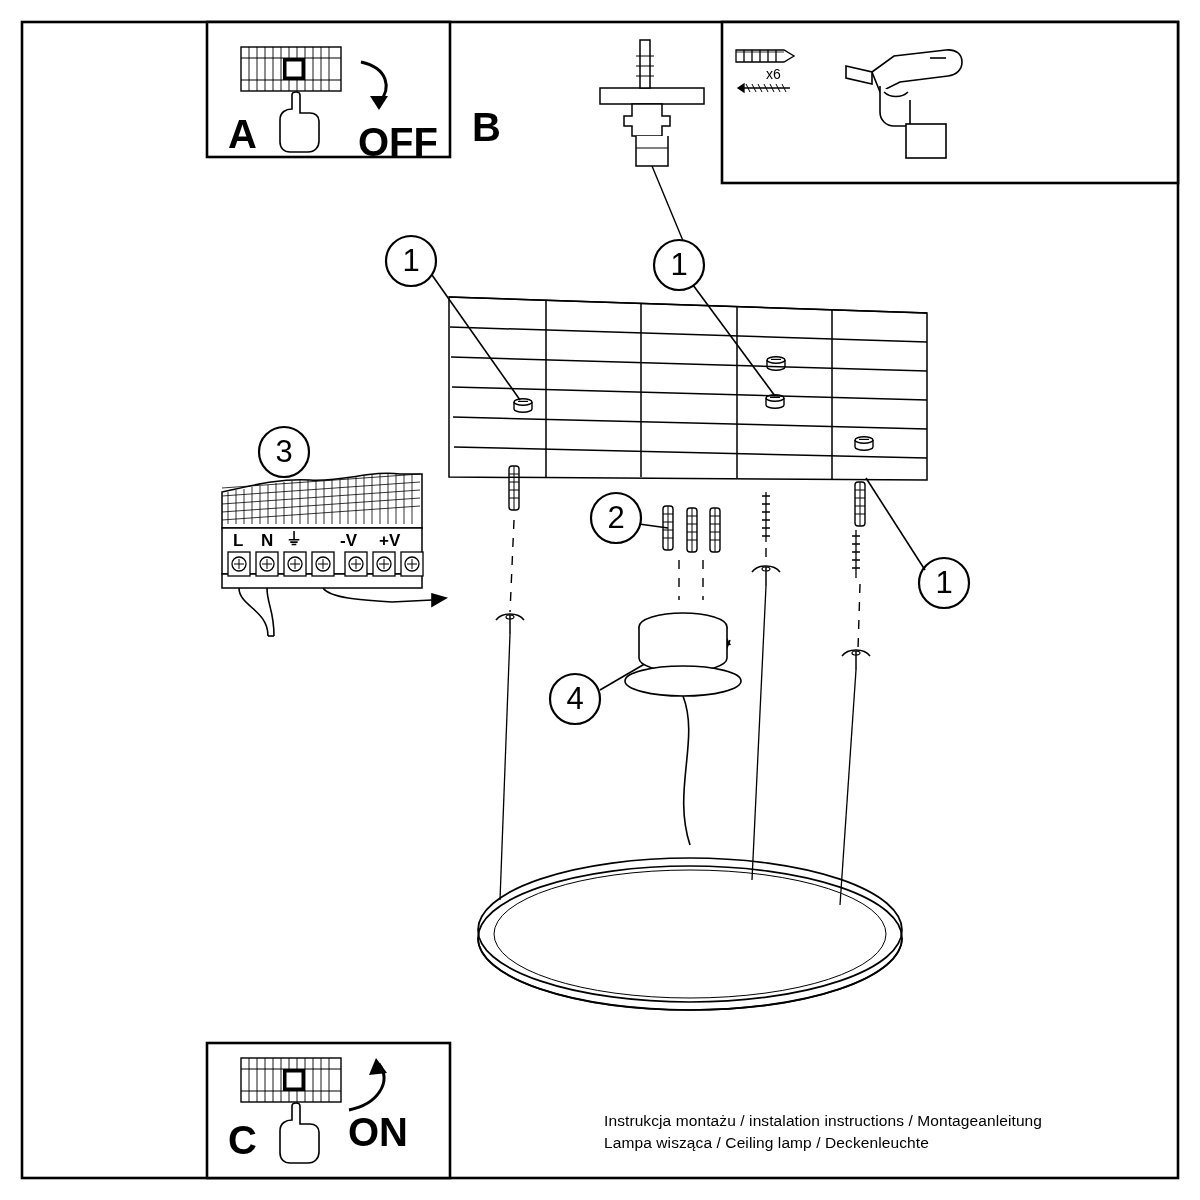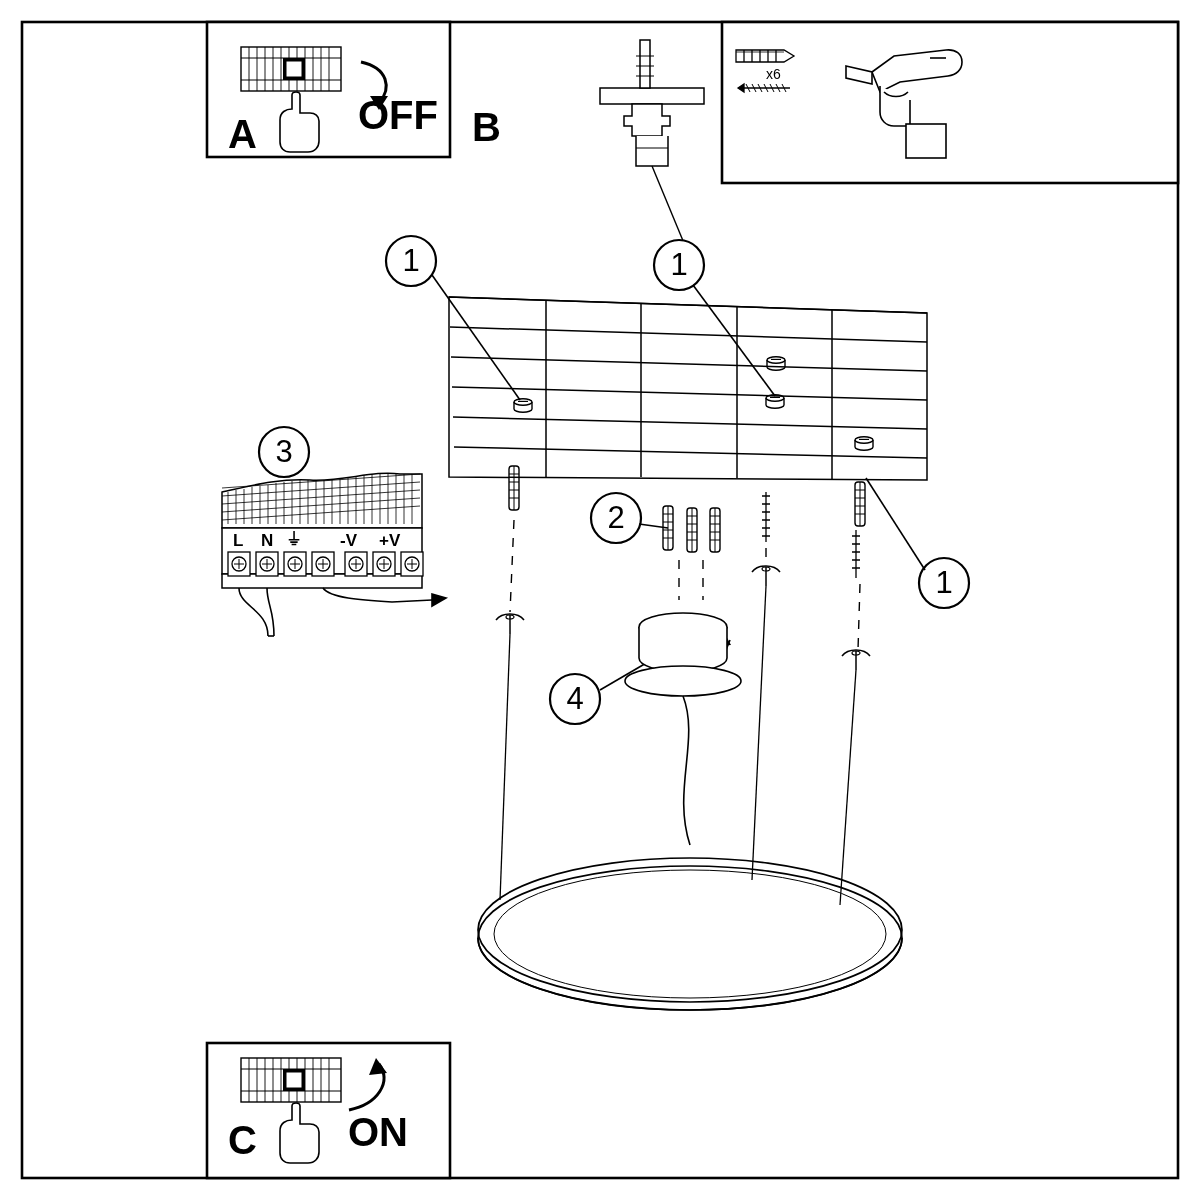--- a/index.html
+++ b/index.html
@@ -238,34 +238,36 @@
     </g>
     <g stroke="#000" fill="#fff" stroke-width="1.6">
       <path d="M292,1106 l0,14 c-6,0 -12,3 -12,11 l0,22 c0,6 4,10 10,10 l18,0 c7,0 11,-5 11,-11 l0,-20 c0,-5 -4,-8 -9,-8 l-10,0 l0,-18 c0,-4 -8,-4 -8,0 z"></path>
     </g>
     <path d="M349,1110 C378,1104 392,1082 379,1064" fill="none" stroke="#000" stroke-width="3"></path>
     <path d="M376,1058 l11,15 l-18,2 z" fill="#000"></path>
 
   </svg>
 
   <div class="lbl big" style="left:228px;top:112px;">A</div>
-  <div class="lbl big" style="left:358px;top:93px;text-align:center;">OFF</div>
+  <div class="lbl big" style="left:358px;top:120px;text-align:center;">OFF</div>
   <div class="lbl big" style="left:472px;top:105px;">B</div>
   <div class="lbl big" style="left:228px;top:1118px;">C</div>
   <div class="lbl big" style="left:348px;top:1110px;text-align:right;">ON</div>
 
   <div class="xqty" style="left:766px;top:66px;">x6</div>
 
   <div class="lbl step-num" style="left:396px;top:243px;width:30px;">1</div>
   <div class="lbl step-num" style="left:664px;top:247px;width:30px;">1</div>
   <div class="lbl step-num" style="left:929px;top:565px;width:30px;">1</div>
   <div class="lbl step-num" style="left:601px;top:500px;width:30px;">2</div>
   <div class="lbl step-num" style="left:269px;top:434px;width:30px;">3</div>
   <div class="lbl step-num" style="left:560px;top:681px;width:30px;">4</div>
 
   <div class="lbl" style="left:233px;top:531px;font-size:17px;font-weight:700;">L</div>
   <div class="lbl" style="left:261px;top:531px;font-size:17px;font-weight:700;">N</div>
   <div class="lbl" style="left:288px;top:530px;font-size:17px;font-weight:700;">⏚</div>
   <div class="lbl" style="left:340px;top:531px;font-size:17px;font-weight:700;">-V</div>
   <div class="lbl" style="left:379px;top:531px;font-size:17px;font-weight:700;">+V</div>
 
+  <div class="footer" style="left:604px;top:1110px;">Instrukcja montażu / instalation instructions / Montageanleitung</div>
+  <div class="footer" style="left:604px;top:1132px;">Lampa wisząca / Ceiling lamp / Deckenleuchte</div>
 
 </div>
 
 </body></html>

